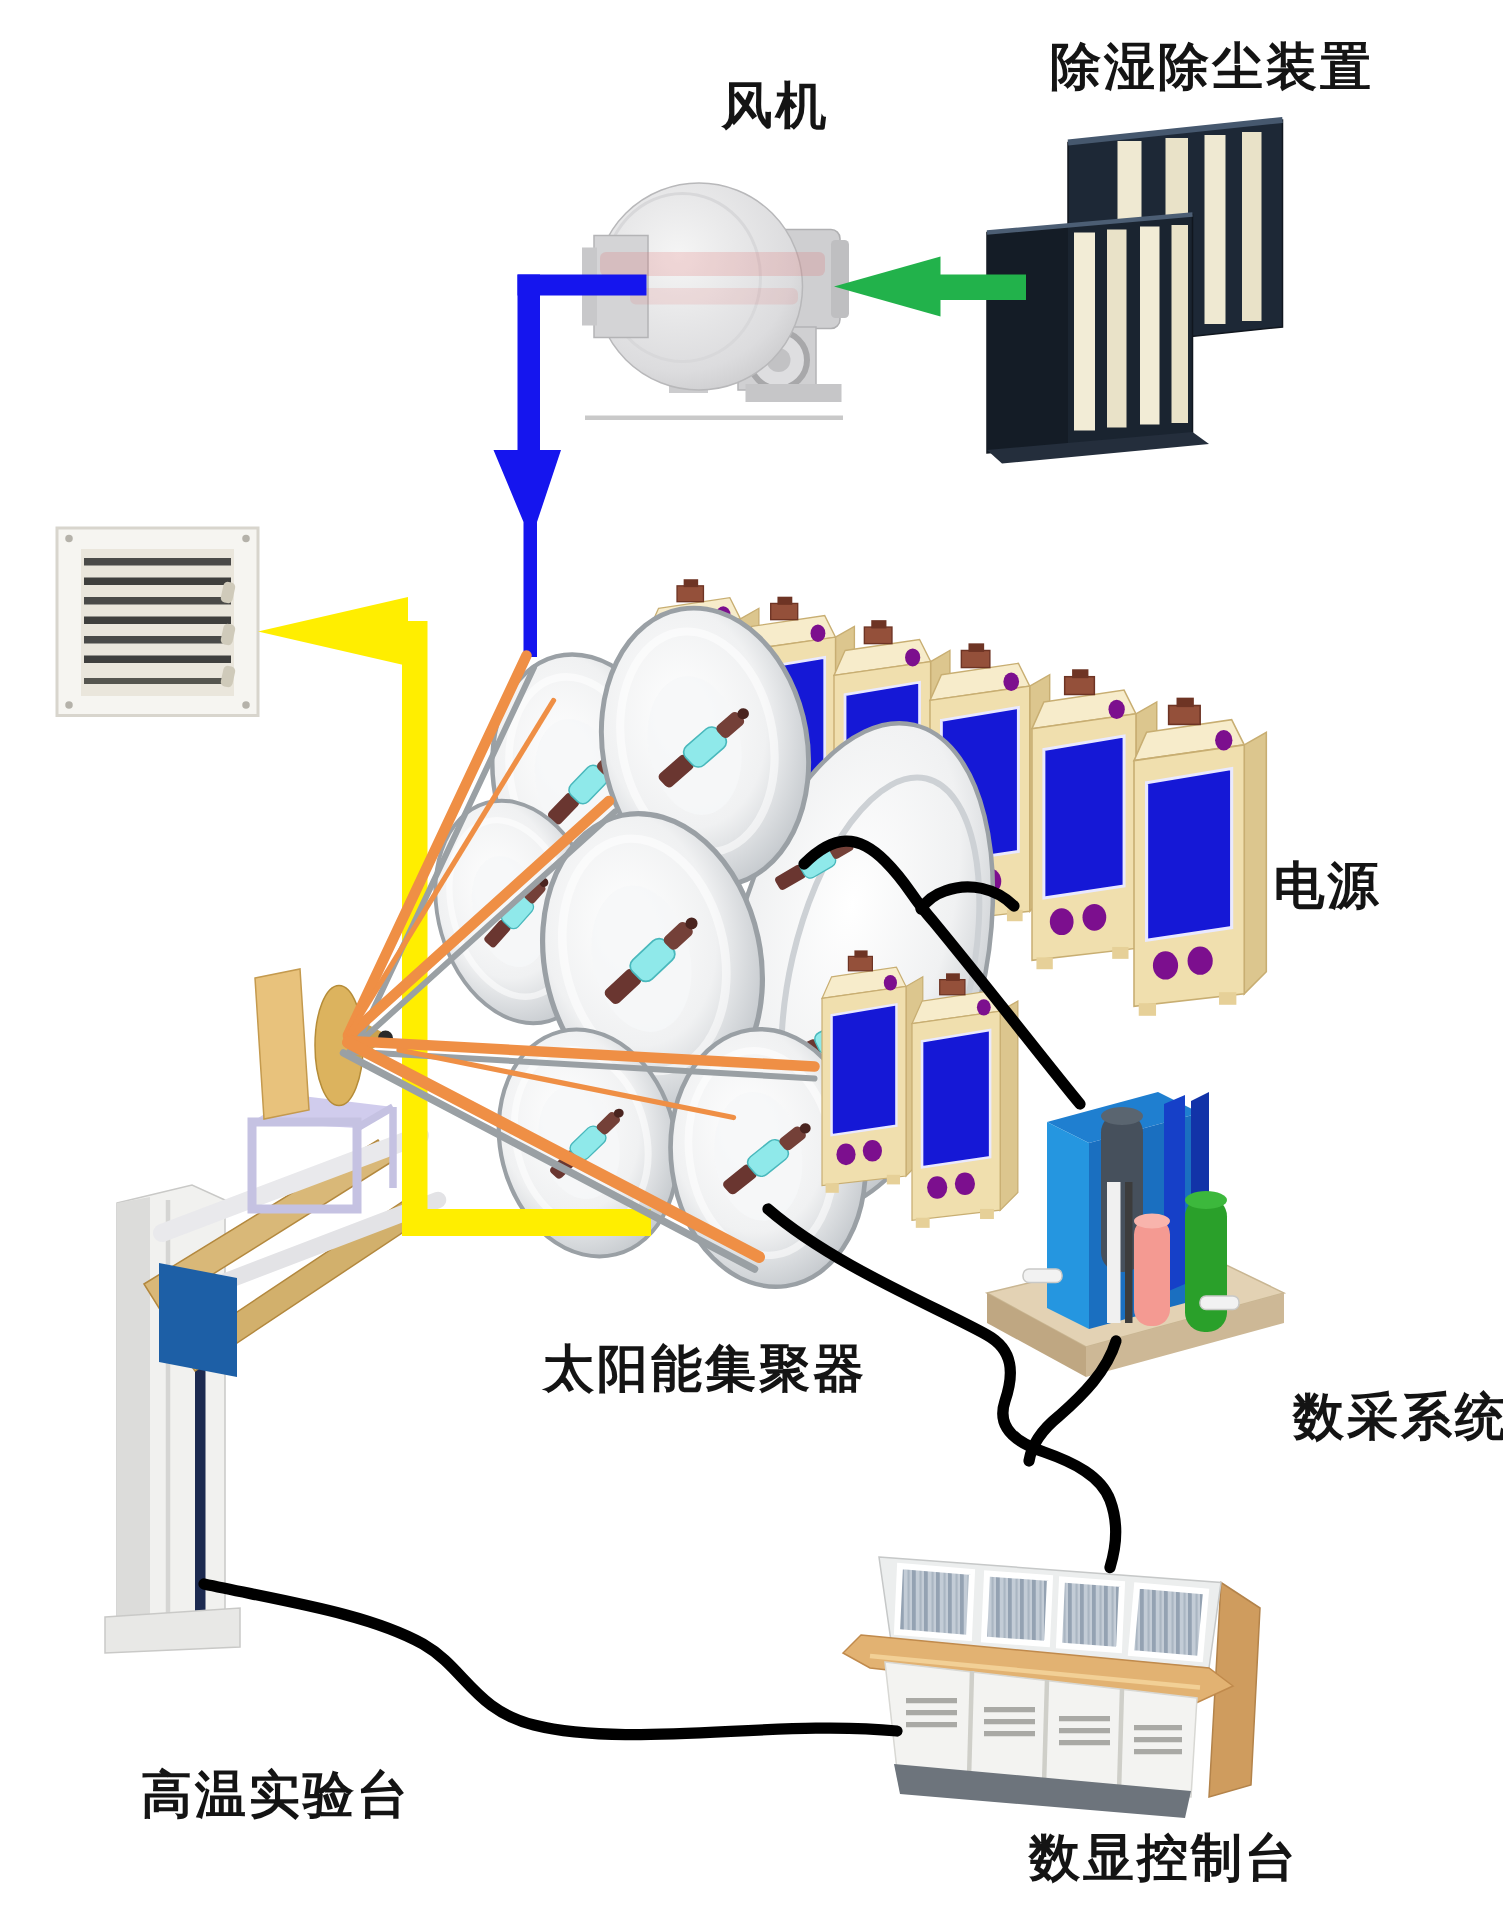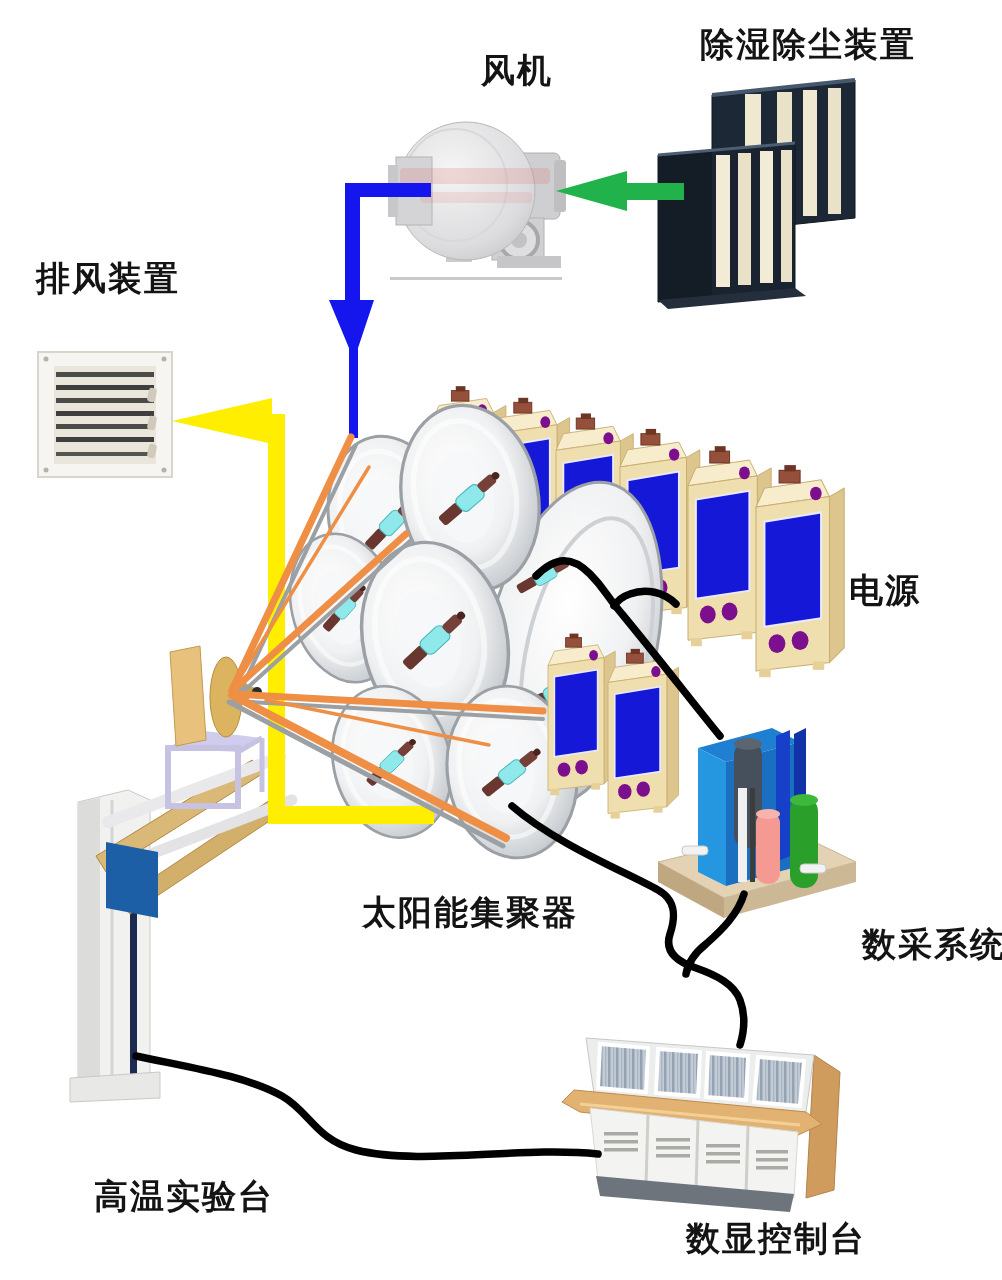--- a/index.html
+++ b/index.html
@@ -268,20 +268,19 @@
     <path stroke-width="7.5" d="M536 576 C556 556 572 556 590 574 C606 590 606 596 622 614 C660 660 700 712 720 736"></path>
     <path stroke-width="7.5" d="M676 604 C664 592 646 588 630 594 C624 596 618 600 614 606"></path>
     <path stroke-width="7.5" d="M512 806 C556 844 626 872 658 890 C676 900 676 916 670 934 C664 952 678 962 696 968 C716 975 734 984 740 1000 C746 1016 744 1032 740 1045"></path>
     <path stroke-width="7.5" d="M744 894 C738 914 722 930 706 944 C696 952 688 962 686 974"></path>
     <path stroke-width="7.5" d="M136 1056 C192 1068 246 1076 282 1096 C310 1112 316 1140 356 1150 C420 1166 520 1146 598 1154"></path>
   </g>
 </svg>
 
 <div class="lbl" style="left:700px;top:22px">除湿除尘装置</div>
 <div class="lbl" style="left:481px;top:48px">风机</div>
-<div class="lbl" style="left:36px;top:256px">排风装置</div>
 <div class="lbl" style="left:849px;top:568px">电源</div>
 <div class="lbl" style="left:362px;top:890px">太阳能集聚器</div>
 <div class="lbl" style="left:862px;top:922px">数采系统</div>
 <div class="lbl" style="left:686px;top:1216px">数显控制台</div>
 <div class="lbl" style="left:94px;top:1174px">高温实验台</div>
 
 </div>
 
 </body></html>

